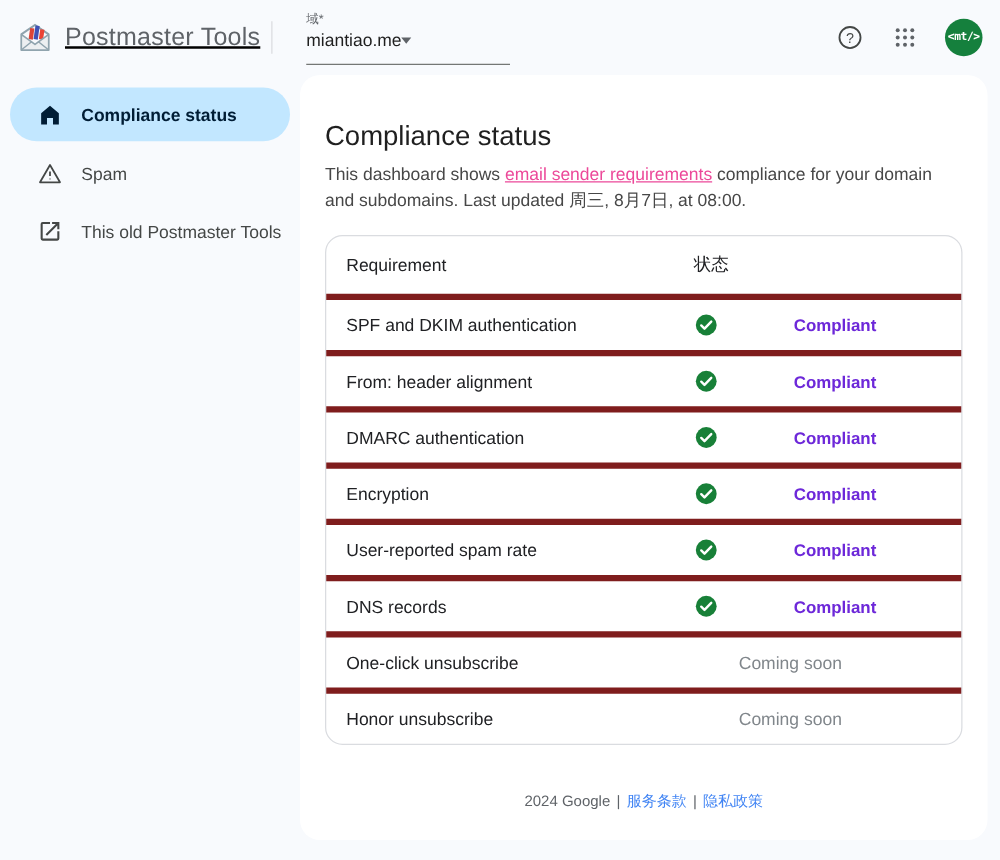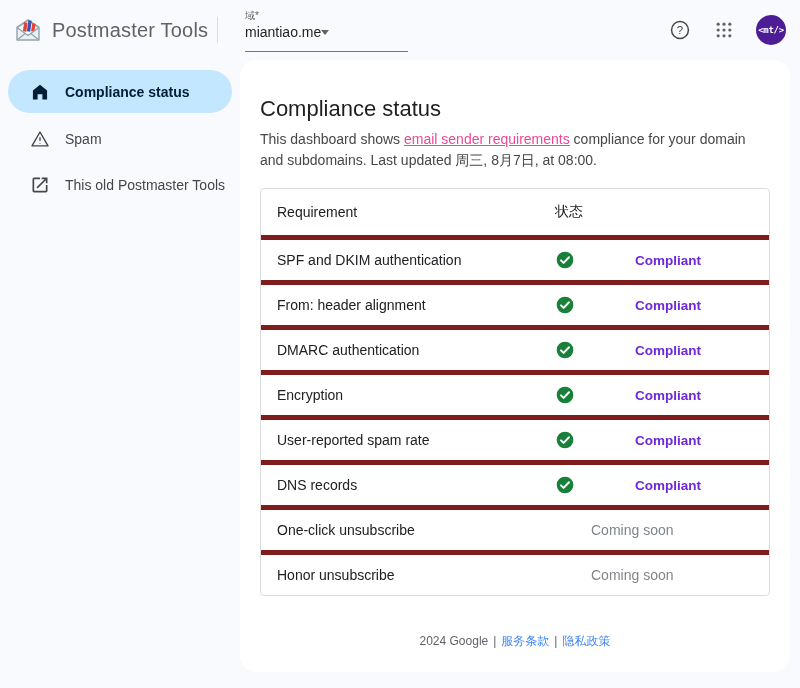--- a/index.html
+++ b/index.html
@@ -6,53 +6,53 @@
   html,body { margin:0; padding:0; }
   body {
     width:800px; height:688px; position:relative; overflow:hidden;
     background:#f8fafd;
     font-family:"Liberation Sans", sans-serif;
     -webkit-font-smoothing:antialiased;
   }
 
   
   .topbar { position:absolute; left:0; top:0; right:0; height:60px; }
-  .brand { position:absolute; left:14px; top:0; height:60px; display:flex; align-items:center; gap:10px; cursor:pointer; }
+  .brand { position:absolute; left:14px; top:0; height:60px; display:flex; align-items:center; gap:10px; cursor:pointer;text-decoration:underline; }
   .brand-title { font-size:20px; color:#5f6368; letter-spacing:.2px; }
   .top-divider { position:absolute; left:217px; top:17px; width:1px; height:26px; background:#dadce0; }
 
   .domain-select { position:absolute; left:245px; top:7px; width:163px; height:45px;
     border-bottom:1px solid #747775; cursor:pointer; padding-top:3px; }
   .domain-label { font-size:10px; color:#5f6368; line-height:12px; }
   .domain-row { display:flex; align-items:center; justify-content:flex-start; margin-top:2px; }
   .domain-value { font-size:14px; color:#1f1f1f; }
   .caret { width:0; height:0; border-left:4.5px solid transparent; border-right:4.5px solid transparent; border-top:5px solid #5f6368; margin-right:4px; }
 
   .top-actions { position:absolute; right:14px; top:0; height:60px; display:flex; align-items:center; gap:20px; }
   .icon-btn { width:24px; height:24px; display:flex; align-items:center; justify-content:center; cursor:pointer; }
-  .avatar { width:30px; height:30px; border-radius:50%; background:#4c1d95; color:#fff;
+  .avatar { width:30px; height:30px; border-radius:50%; background:#15803d; color:#fff;
     display:flex; align-items:center; justify-content:center; font-size:9px; font-weight:bold;
     letter-spacing:-.3px; cursor:pointer; font-family:"DejaVu Sans Mono", monospace; }
 
   
   .sidebar { position:absolute; left:0; top:60px; width:240px; padding-top:10px; }
   .side-item { height:46px; margin:0 8px; padding-left:22px; display:flex; align-items:center; gap:15px;
     border-radius:23px; font-size:14px; color:#444746; cursor:pointer; }
   .side-item.active { background:#c2e7ff; color:#001d35; font-weight:bold; height:43px; margin-bottom:3px; }
   .side-item .icn { width:20px; height:20px; flex:0 0 20px; display:flex; align-items:center; justify-content:center; }
 
   
   .card { position:absolute; left:240px; top:60px; right:10px; bottom:16px;
     background:#fff; border-radius:16px; padding:36px 20px 12px 20px;
     display:flex; flex-direction:column; overflow:hidden; }
   .page-title { font-size:22px; font-weight:400; color:#1f1f1f; line-height:26px; margin:0; }
   .page-desc { font-size:14px; color:#474747; line-height:21px; margin-top:7px; max-width:516px; }
   .page-desc a { color:#ec4899; text-decoration:underline; cursor:pointer; }
 
-  .ctable { margin-top:17px; border:1px solid #dadce0; border-radius:4px; }
+  .ctable { margin-top:17px; border:1px solid #dadce0; border-radius:14px; }
   .trow { display:flex; align-items:center; height:45px; border-top:5px solid #7f1d1d; }
   .trow.thead { border-top:none; height:46px; }
   .cell-req { flex:0 0 294px; padding-left:16px; font-size:14px; color:#202124; }
   .cell-status { flex:1; display:flex; align-items:center; gap:12px; font-size:14px; color:#202124; }
   .st-ok { color:#6d28d9; font-weight:bold; font-size:13.5px;margin-left:48px; }
   .st-pending { color:#80868b; margin-left:36px; }
   .chk { width:20px; height:20px; flex:0 0 20px; }
 
   .card-footer { margin-top:auto; text-align:center; font-size:12px; color:#5f6368; padding:10px 0 10px; }
   .card-footer .sep { margin:0 5px; color:#5f6368; }

